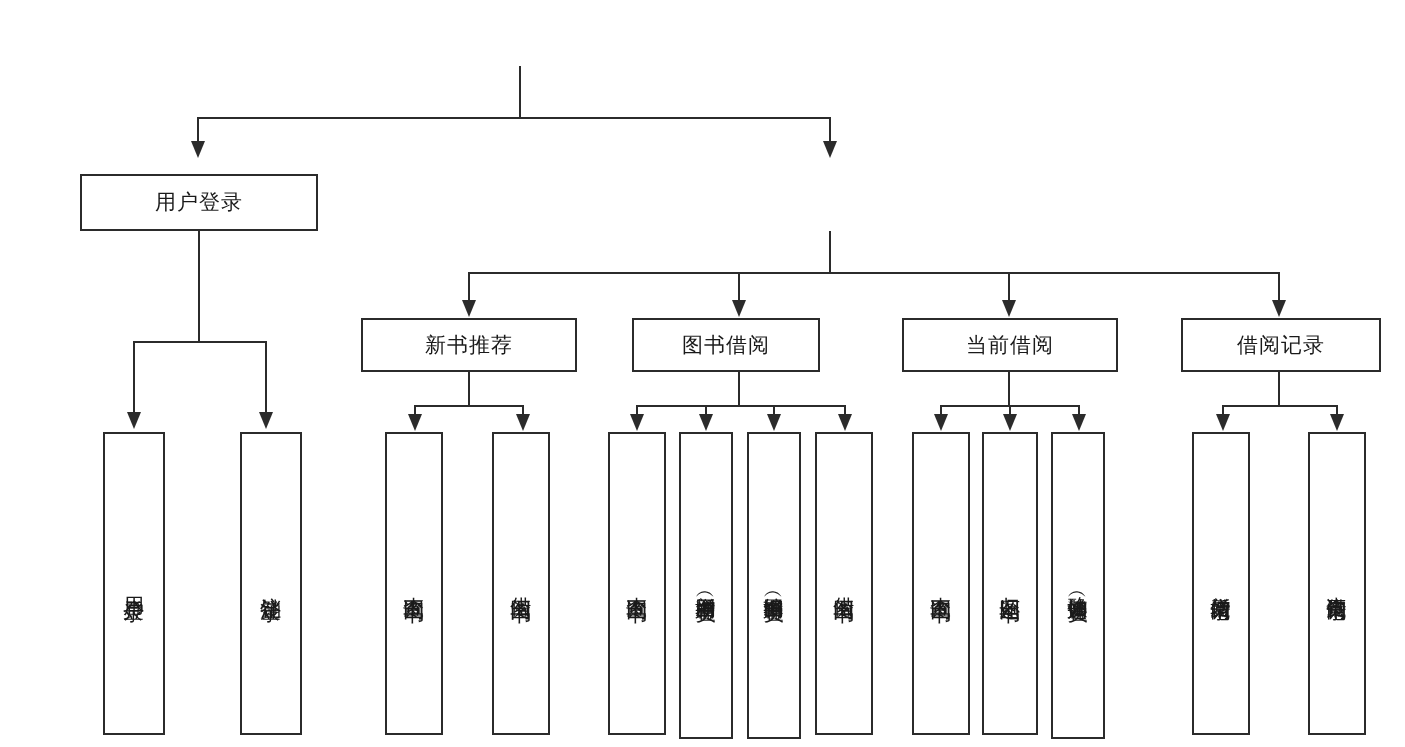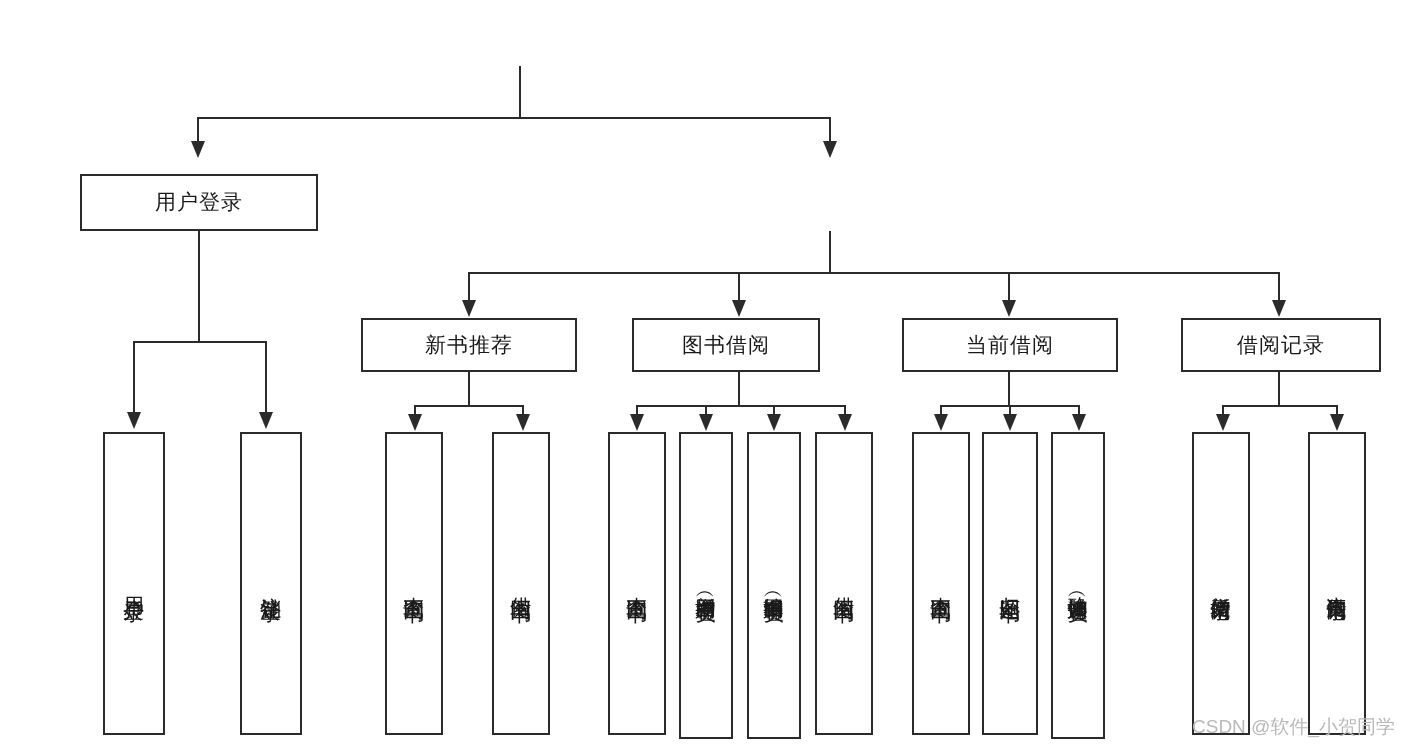--- a/index.html
+++ b/index.html
@@ -203,17 +203,14 @@
     <span class="lbl">确认归还（管理员）</span>
   </div>
 
   <div class="node leaf tall" style="left:1192px;top:432px;width:58px;height:303px;">
     <span class="lbl">新增借阅记录</span>
   </div>
   <div class="node leaf tall" style="left:1308px;top:432px;width:58px;height:303px;">
     <span class="lbl">查询借阅记录</span>
   </div>
 
-  <div class="watermark" style="left:1192px;top:714px;">
-    <span>CSDN @软件_小贺同学</span>
-  </div>
 
 </div>
 
 </body></html>

